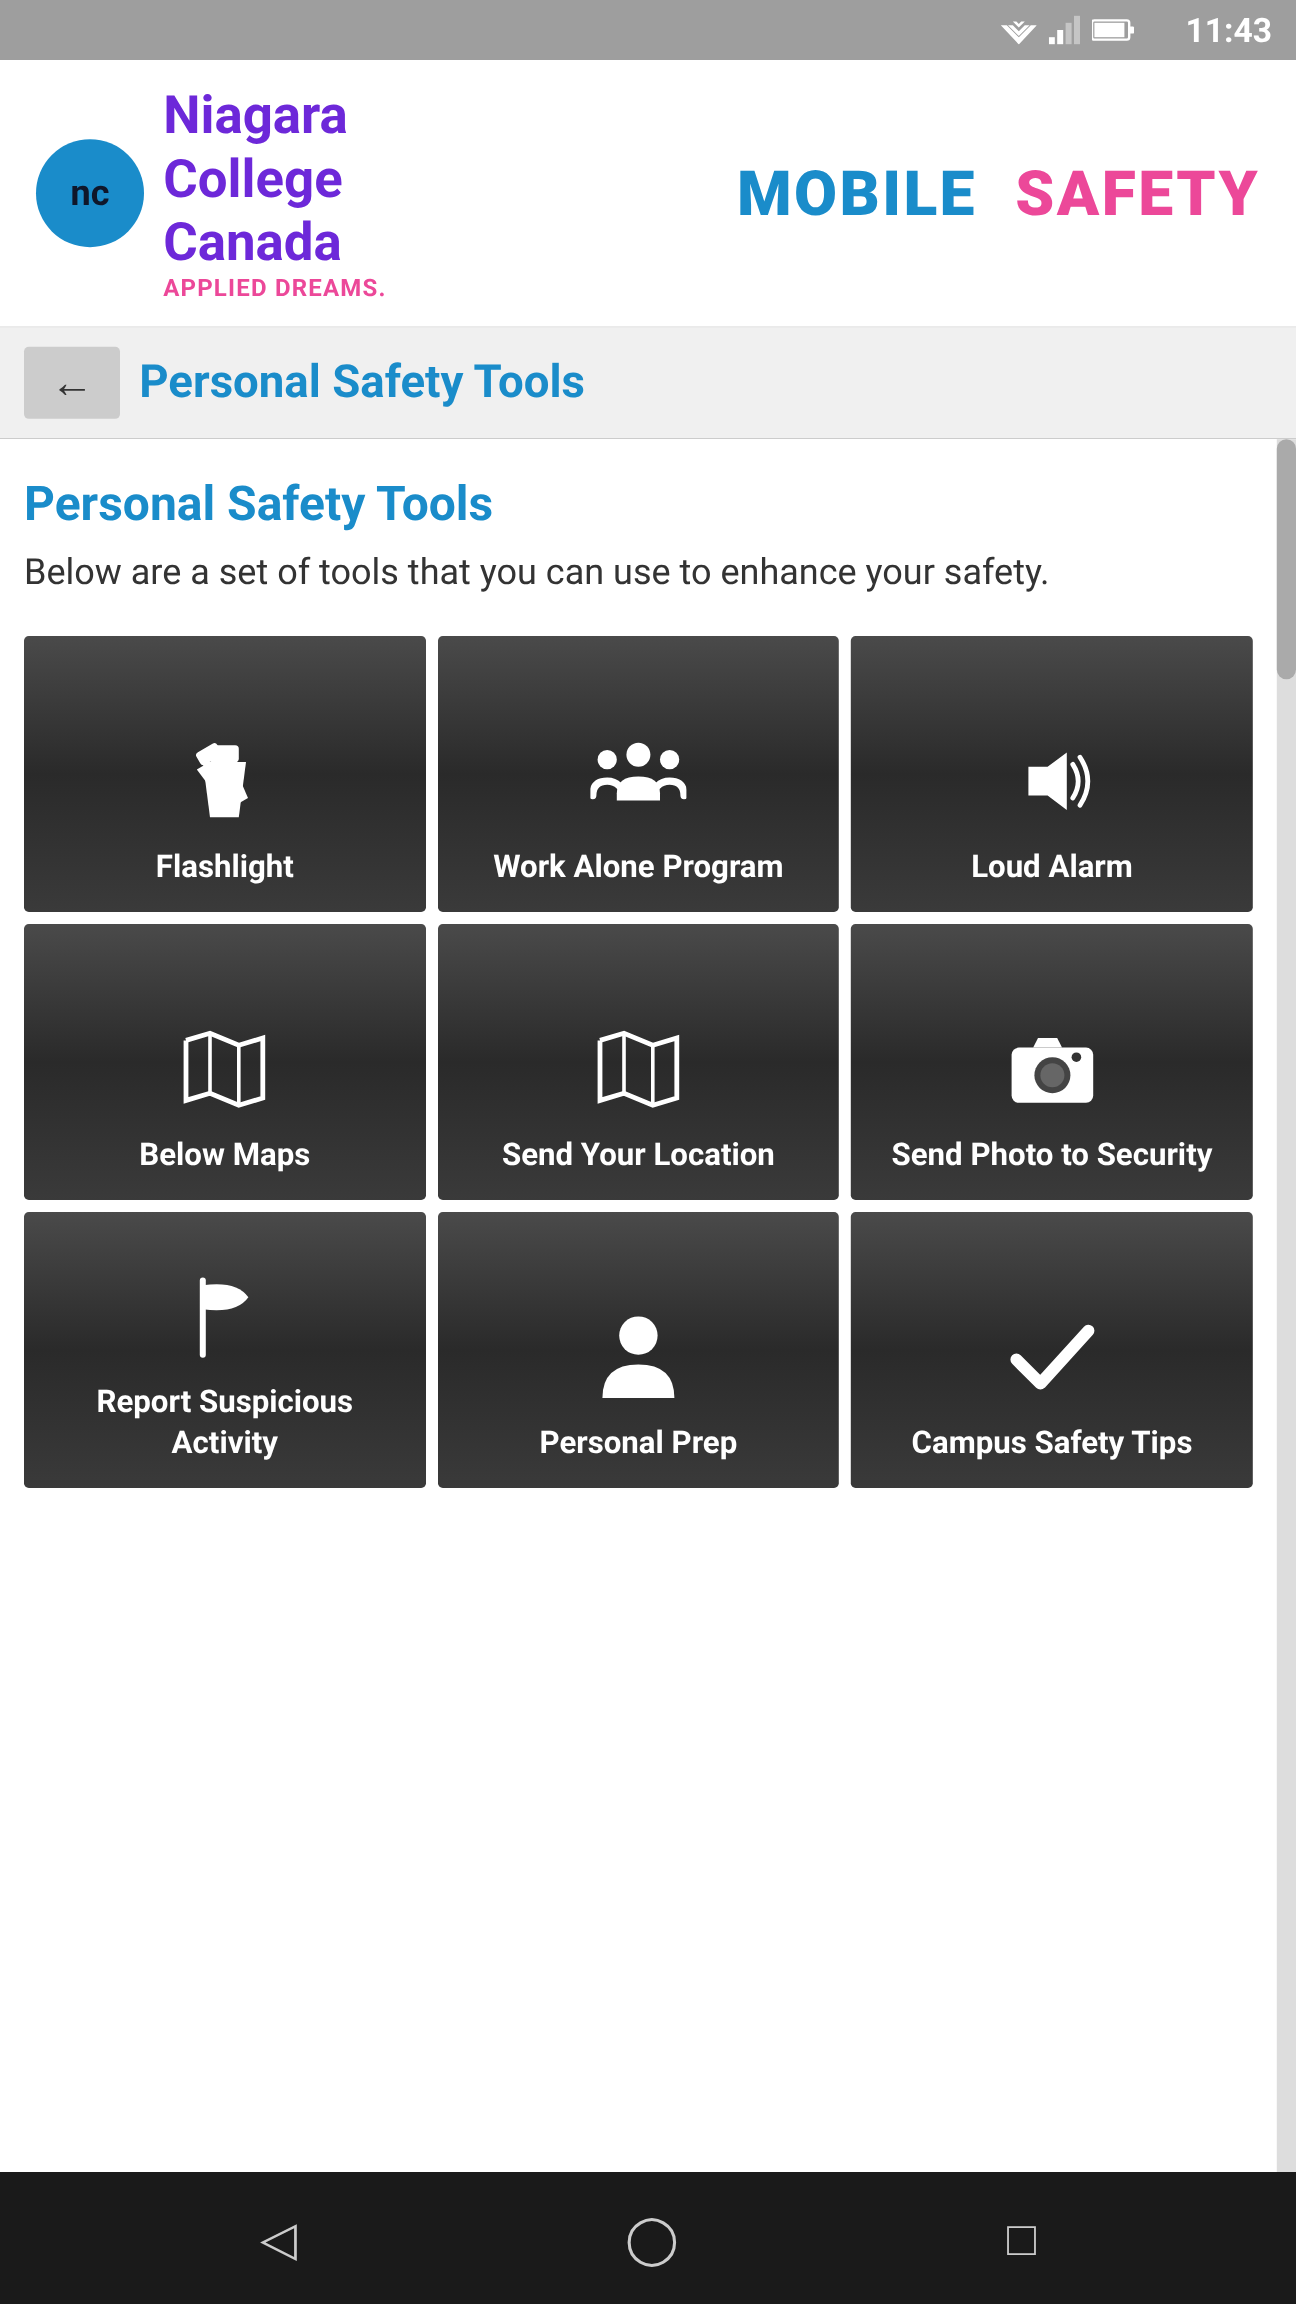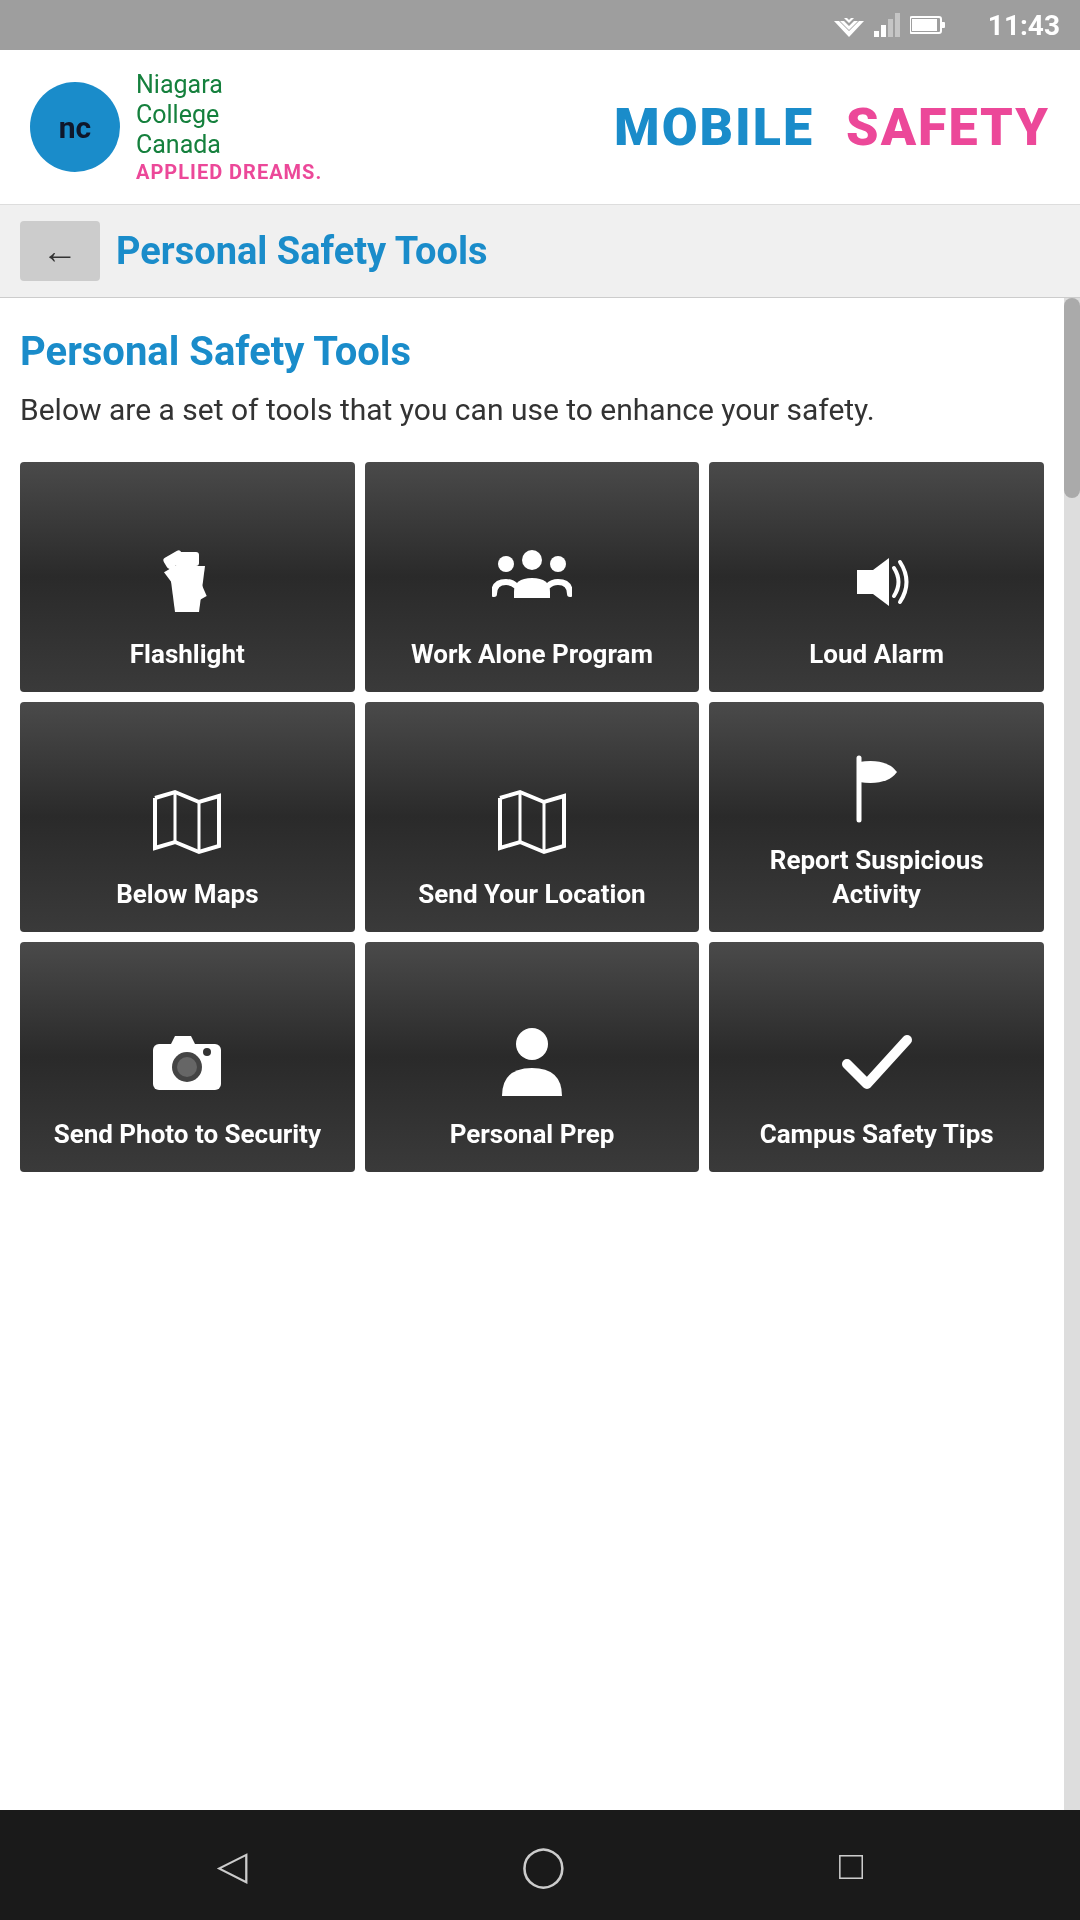--- a/index.html
+++ b/index.html
@@ -60,23 +60,23 @@
       color: #0f172a;
       font-size: 30px;
       font-weight: bold;
       flex-shrink: 0;
     }
     .logo-text {
       display: flex;
       flex-direction: column;
     }
     .logo-name {
-      font-size: 25px;
-      font-weight: normal;
-      color: #15803d;
+      font-size: 44px;
+      font-weight: bold;
+      color: #6d28d9;
       line-height: 1.2;
     }
     .logo-tagline {
       font-size: 20px;
       color: #ec4899;
       font-weight: bold;
       letter-spacing: 1px;
     }
     .app-title {
       font-size: 52px;
@@ -332,43 +332,43 @@
             <line x1="52" y1="20" x2="52" y2="70" stroke="white" stroke-width="3"></line>
           </svg>
         </div>
         <span class="tool-label">Send Your Location</span>
       </div>
 
       <div class="tool-tile">
         <div class="tool-icon">
           <svg viewBox="0 0 80 80" xmlns="http://www.w3.org/2000/svg">
 
-            <line x1="22" y1="10" x2="22" y2="72" stroke="white" stroke-width="5" stroke-linecap="round"></line>
-
-            <path d="M22,14 Q50,10 60,24 Q50,38 22,34 Z" fill="white"></path>
-          </svg>
-        </div>
-        <span class="tool-label">Report Suspicious Activity</span>
-      </div>
-
-      <div class="tool-tile">
-        <div class="tool-icon">
-          <svg viewBox="0 0 80 80" xmlns="http://www.w3.org/2000/svg">
-
             <rect x="6" y="22" width="68" height="46" rx="6" fill="white"></rect>
 
             <circle cx="40" cy="45" r="15" fill="#444"></circle>
             <circle cx="40" cy="45" r="10" fill="#666"></circle>
 
             <path d="M24,22 L28,14 L44,14 L48,22" fill="white"></path>
 
             <circle cx="60" cy="30" r="4" fill="#333"></circle>
           </svg>
         </div>
         <span class="tool-label">Send Photo to Security</span>
+      </div>
+
+      <div class="tool-tile">
+        <div class="tool-icon">
+          <svg viewBox="0 0 80 80" xmlns="http://www.w3.org/2000/svg">
+
+            <line x1="22" y1="10" x2="22" y2="72" stroke="white" stroke-width="5" stroke-linecap="round"></line>
+
+            <path d="M22,14 Q50,10 60,24 Q50,38 22,34 Z" fill="white"></path>
+          </svg>
+        </div>
+        <span class="tool-label">Report Suspicious Activity</span>
       </div>
 
       <div class="tool-tile">
         <div class="tool-icon">
           <svg viewBox="0 0 80 80" xmlns="http://www.w3.org/2000/svg">
             <circle cx="40" cy="22" r="16" fill="white"></circle>
             <path d="M10,74 Q10,46 40,46 Q70,46 70,74 Z" fill="white"></path>
           </svg>
         </div>
         <span class="tool-label">Personal Prep</span>

